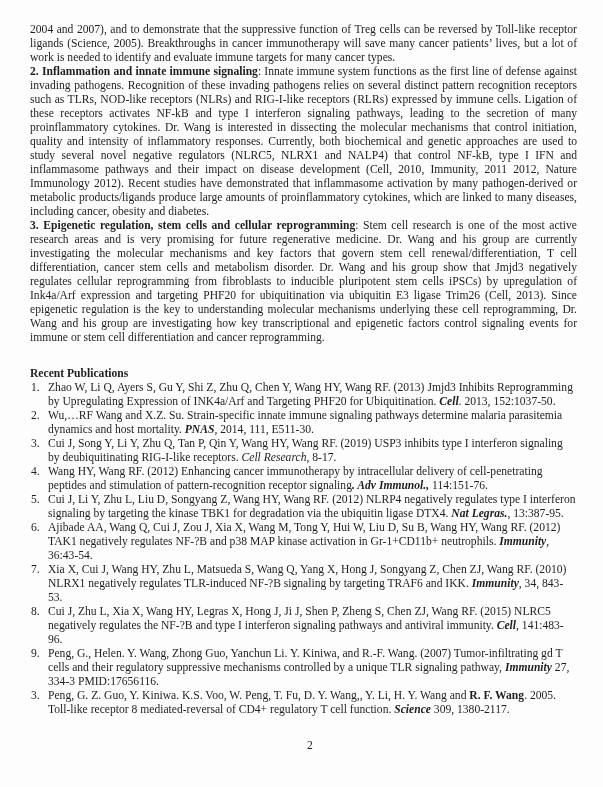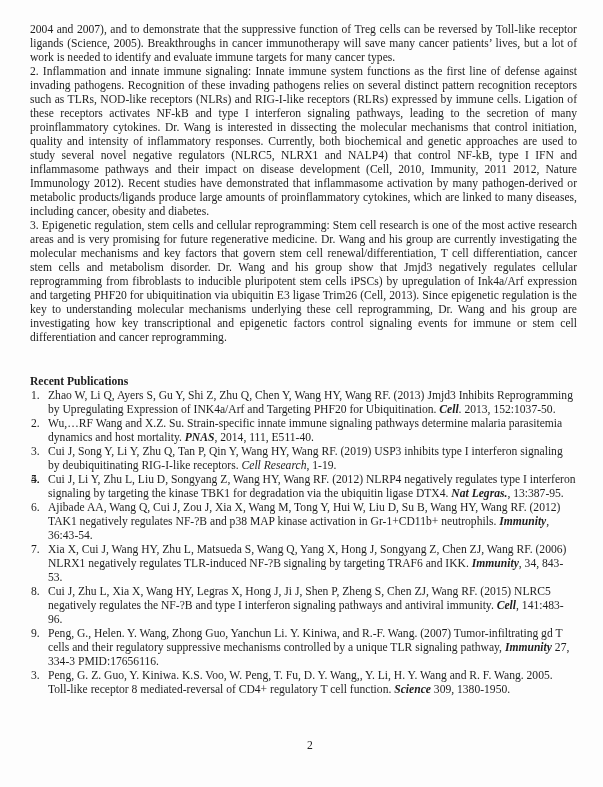--- a/index.html
+++ b/index.html
@@ -24,21 +24,21 @@
     top: 23px;
     width: 547px;
   }
   .content p.body-para {
     margin: 0;
     font-size: 11.6px;
     line-height: 14px;
     text-align: justify;
   }
   .pub-heading {
-    margin: 30px 0 0 0;
+    margin: 22px 0 0 0;
     font-size: 11.6px;
     line-height: 14px;
     font-weight: bold;
   }
   ol.pub-list {
     margin: 0;
     padding: 0;
     list-style: none;
   }
   ol.pub-list li {
@@ -48,21 +48,21 @@
     line-height: 14px;
     text-align: left;
   }
   ol.pub-list li .num {
     position: absolute;
     left: 1px;
     top: 0;
     white-space: nowrap;
   }
   .s-n  { font-weight: normal; font-style: normal; }
-  .s-b  { font-weight: normal;   font-style: normal; }
+  .s-b  { font-weight: bold;   font-style: normal; }
   .s-i  { font-weight: normal; font-style: italic; text-align: right; }
   .s-bi { font-weight: bold;   font-style: italic; margin-top: 12px; }
   .page-number {
     position: absolute;
     top: 739px;
     left: 0;
     width: 100%;
     text-align: center;
     font-size: 11.6px;
     line-height: 14px;
@@ -74,25 +74,25 @@
 <div class="page">
   <div class="content">
     <div id="paragraphs">
         <p class="body-para"><span class="s-n">2004 and 2007), and to demonstrate that the suppressive function of Treg cells can be reversed by Toll-like receptor ligands (Science, 2005). Breakthroughs in cancer immunotherapy will save many cancer patients’ lives, but a lot of work is needed to identify and evaluate immune targets for many cancer types.</span></p>
         <p class="body-para"><span class="s-b">2. Inflammation and innate immune signaling</span><span class="s-n">: Innate immune system functions as the first line of defense against invading pathogens. Recognition of these invading pathogens relies on several distinct pattern recognition receptors such as TLRs, NOD-like receptors (NLRs) and RIG-I-like receptors (RLRs) expressed by immune cells. Ligation of these receptors activates NF-kB and type I interferon signaling pathways, leading to the secretion of many proinflammatory cytokines. Dr. Wang is interested in dissecting the molecular mechanisms that control initiation, quality and intensity of inflammatory responses. Currently, both biochemical and genetic approaches are used to study several novel negative regulators (NLRC5, NLRX1 and NALP4) that control NF-kB, type I IFN and inflammasome pathways and their impact on disease development (Cell, 2010, Immunity, 2011 2012, Nature Immunology 2012). Recent studies have demonstrated that inflammasome activation by many pathogen-derived or metabolic products/ligands produce large amounts of proinflammatory cytokines, which are linked to many diseases, including cancer, obesity and diabetes.</span></p>
         <p class="body-para"><span class="s-b">3. Epigenetic regulation, stem cells and cellular reprogramming</span><span class="s-n">: Stem cell research is one of the most active research areas and is very promising for future regenerative medicine. Dr. Wang and his group are currently investigating the molecular mechanisms and key factors that govern stem cell renewal/differentiation, T cell differentiation, cancer stem cells and metabolism disorder. Dr. Wang and his group show that Jmjd3 negatively regulates cellular reprogramming from fibroblasts to inducible pluripotent stem cells iPSCs) by upregulation of Ink4a/Arf expression and targeting PHF20 for ubiquitination via ubiquitin E3 ligase Trim26 (Cell, 2013). Since epigenetic regulation is the key to understanding molecular mechanisms underlying these cell reprogramming, Dr. Wang and his group are investigating how key transcriptional and epigenetic factors control signaling events for immune or stem cell differentiation and cancer reprogramming.</span></p>
       </div>
     <p class="pub-heading">Recent Publications</p>
     <ol id="publications" class="pub-list">
         <li><span class="num">1.</span><span><span class="s-n">Zhao W, Li Q, Ayers S, Gu Y, Shi Z, Zhu Q, Chen Y, Wang HY, Wang RF. (2013) Jmjd3 Inhibits Reprogramming by Upregulating Expression of INK4a/Arf and Targeting PHF20 for Ubiquitination. </span><span class="s-bi">Cell</span><span class="s-n">. 2013, 152:1037-50.</span></span></li>
-        <li><span class="num">2.</span><span><span class="s-n">Wu,…RF Wang and X.Z. Su. Strain-specific innate immune signaling pathways determine malaria parasitemia dynamics and host mortality. </span><span class="s-bi">PNAS</span><span class="s-n">, 2014, 111, E511-40.</span></span></li>
-        <li><span class="num">3.</span><span><span class="s-n">Cui J, Song Y, Li Y, Zhu Q, Tan P, Qin Y, Wang HY, Wang RF. (2019) USP3 inhibits type I interferon signaling by deubiquitinating RIG-I-like receptors.  </span><span class="s-i">Cell Research</span><span class="s-n">, 1-19.</span></span></li>
-        <li><span class="num">4.</span></li>
+        <li><span class="num">2.</span><span><span class="s-n">Wu,…RF Wang and X.Z. Su. Strain-specific innate immune signaling pathways determine malaria parasitemia dynamics and host mortality. </span><span class="s-bi">PNAS</span><span class="s-n">, 2014, 111, E511-30.</span></span></li>
+        <li><span class="num">3.</span><span><span class="s-n">Cui J, Song Y, Li Y, Zhu Q, Tan P, Qin Y, Wang HY, Wang RF. (2019) USP3 inhibits type I interferon signaling by deubiquitinating RIG-I-like receptors.  </span><span class="s-i">Cell Research</span><span class="s-n">, 8-17.</span></span></li>
+        <li><span class="num">4.</span><span><span class="s-n">Wang HY, Wang RF. (2012) Enhancing cancer immunotherapy by intracellular delivery of cell-penetrating peptides and stimulation of pattern-recognition receptor signaling</span><span class="s-bi">. Adv Immunol.,</span><span class="s-n"> 114:151-76.</span></span></li>
         <li><span class="num">5.</span><span><span class="s-n">Cui J, Li Y, Zhu L, Liu D, Songyang Z, Wang HY, Wang RF. (2012) NLRP4 negatively regulates type I interferon signaling by targeting the kinase TBK1 for degradation via the ubiquitin ligase DTX4. </span><span class="s-bi">Nat Legras.</span><span class="s-n">, 13:387-95.</span></span></li>
         <li><span class="num">6.</span><span><span class="s-n">Ajibade AA, Wang Q, Cui J, Zou J, Xia X, Wang M, Tong Y, Hui W, Liu D, Su B, Wang HY, Wang RF. (2012) TAK1 negatively regulates NF-?B and p38 MAP kinase activation in Gr-1+CD11b+ neutrophils. </span><span class="s-bi">Immunity</span><span class="s-n">, 36:43-54.</span></span></li>
-        <li><span class="num">7.</span><span><span class="s-n">Xia X, Cui J, Wang HY, Zhu L, Matsueda S, Wang Q, Yang X, Hong J, Songyang Z, Chen ZJ, Wang RF. (2006) NLRX1 negatively regulates TLR-induced NF-?B signaling by targeting TRAF6 and IKK. </span><span class="s-bi">Immunity</span><span class="s-n">, 34, 843-53.</span></span></li>
+        <li><span class="num">7.</span><span><span class="s-n">Xia X, Cui J, Wang HY, Zhu L, Matsueda S, Wang Q, Yang X, Hong J, Songyang Z, Chen ZJ, Wang RF. (2010) NLRX1 negatively regulates TLR-induced NF-?B signaling by targeting TRAF6 and IKK. </span><span class="s-bi">Immunity</span><span class="s-n">, 34, 843-53.</span></span></li>
         <li><span class="num">8.</span><span><span class="s-n">Cui J, Zhu L, Xia X, Wang HY, Legras X, Hong J, Ji J, Shen P, Zheng S, Chen ZJ, Wang RF. (2015) NLRC5 negatively regulates the NF-?B and type I interferon signaling pathways and antiviral immunity. </span><span class="s-bi">Cell</span><span class="s-n">, 141:483-96.</span></span></li>
         <li><span class="num">9.</span><span><span class="s-n">Peng, G., Helen. Y. Wang, Zhong Guo, Yanchun Li. Y. Kiniwa, and R.-F. Wang. (2007) Tumor-infiltrating gd T cells and their regulatory suppressive mechanisms controlled by a unique TLR signaling pathway, </span><span class="s-bi">Immunity</span><span class="s-n"> 27, 334-3 PMID:17656116.</span></span></li>
-        <li><span class="num">3.</span><span><span class="s-n">Peng, G. Z. Guo, Y. Kiniwa. K.S. Voo, W. Peng, T. Fu, D. Y. Wang,, Y. Li, H. Y. Wang and </span><span class="s-b">R. F. Wang</span><span class="s-n">. 2005. Toll-like receptor 8 mediated-reversal of CD4+ regulatory T cell function.  </span><span class="s-bi">Science</span><span class="s-n"> 309, 1380-1950.</span></span></li>
+        <li><span class="num">3.</span><span><span class="s-n">Peng, G. Z. Guo, Y. Kiniwa. K.S. Voo, W. Peng, T. Fu, D. Y. Wang,, Y. Li, H. Y. Wang and </span><span class="s-b">R. F. Wang</span><span class="s-n">. 2005. Toll-like receptor 8 mediated-reversal of CD4+ regulatory T cell function.  </span><span class="s-bi">Science</span><span class="s-n"> 309, 1380-2117.</span></span></li>
       </ol>
   </div>
   <div class="page-number">2</div>
 </div>
 
 </body></html>

